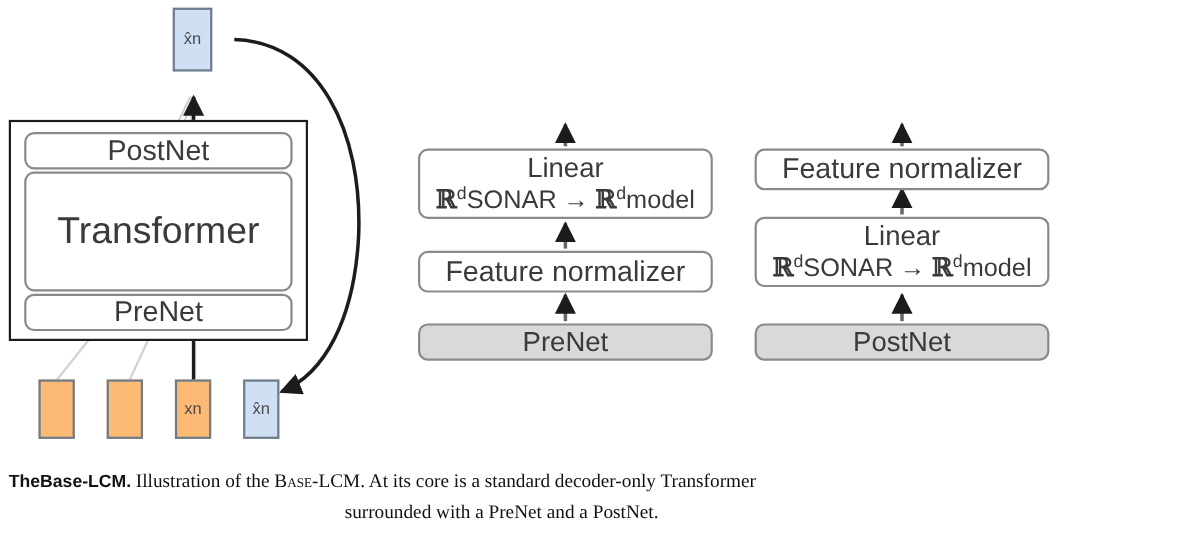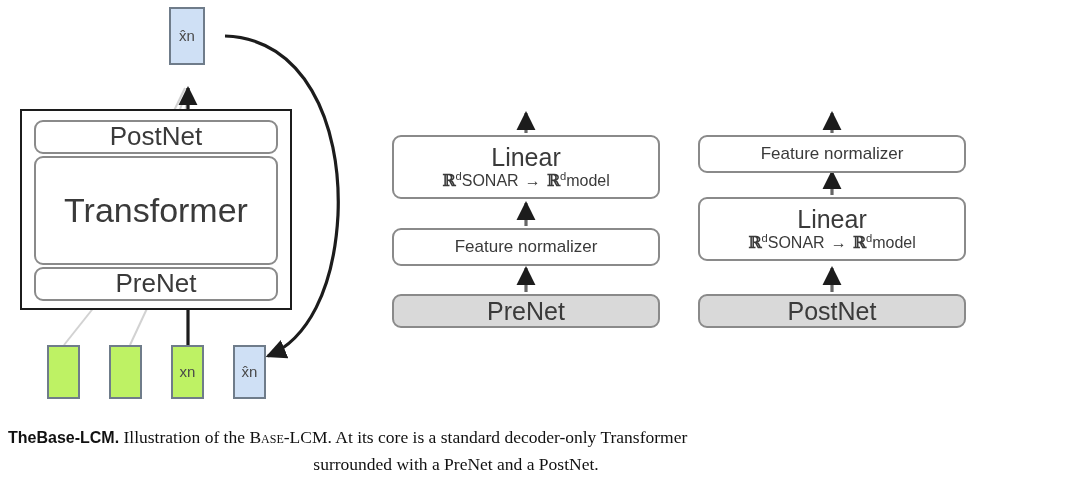--- a/index.html
+++ b/index.html
@@ -10,21 +10,21 @@
   body {
     width: 1080px; height: 497px;
     position: relative;
     font-family: "Liberation Sans", sans-serif;
     color: #3a3a3a;
     overflow: hidden;
   }
 
   #figure {
     position: absolute;
-    left: 12px; top: 0;
+    left: 0; top: 0;
     width: 953px; height: 420px;
   }
 
   svg.layer {
     position: absolute;
     left: 0; top: 0;
     width: 1080px; height: 420px;
     pointer-events: none;
   }
 
@@ -53,41 +53,41 @@
 
   .gbox {
     border: 2px solid #8a8a8a;
     border-radius: 9px;
     background: #d9d9d9;
     color: #3a3a3a;
   }
 
   .token {
     border: 2.5px solid #6f7c8a;
-    background: #bef264;
+    background: #fdba74;
     color: #4a4a4a;
     font-size: 15px;
   }
   .token.accent { background: #cfe0f5; }
 
   .lbl-postnet   { font-size: 26px; }
   .lbl-prenet    { font-size: 26px; }
   .lbl-decoder   { font-size: 34px; line-height: 1.30; white-space: normal; }
-  .lbl-small     { font-size: 17px; justify-content: center; }
+  .lbl-small     { font-size: 26px; justify-content: center; }
   .lbl-gray      { font-size: 25px; }
 
   .stack {
     display: flex;
     flex-direction: column;
     align-items: center;
     justify-content: center;
     gap: 1px;
   }
   .line1 { font-size: 25px; }
-  .line2 { font-size: 16px; letter-spacing: 0px; }
+  .line2 { font-size: 23px; letter-spacing: 0px; }
 
   .bb { font-family: "DejaVu Serif", serif; font-weight: 700; }
   .sup { font-size: 0.70em; vertical-align: 0.50em; }
   .arrw { padding: 0 6px; }
 
   
   #caption {
     position: absolute;
     left: 0; top: 424px;
     width: 912px;

